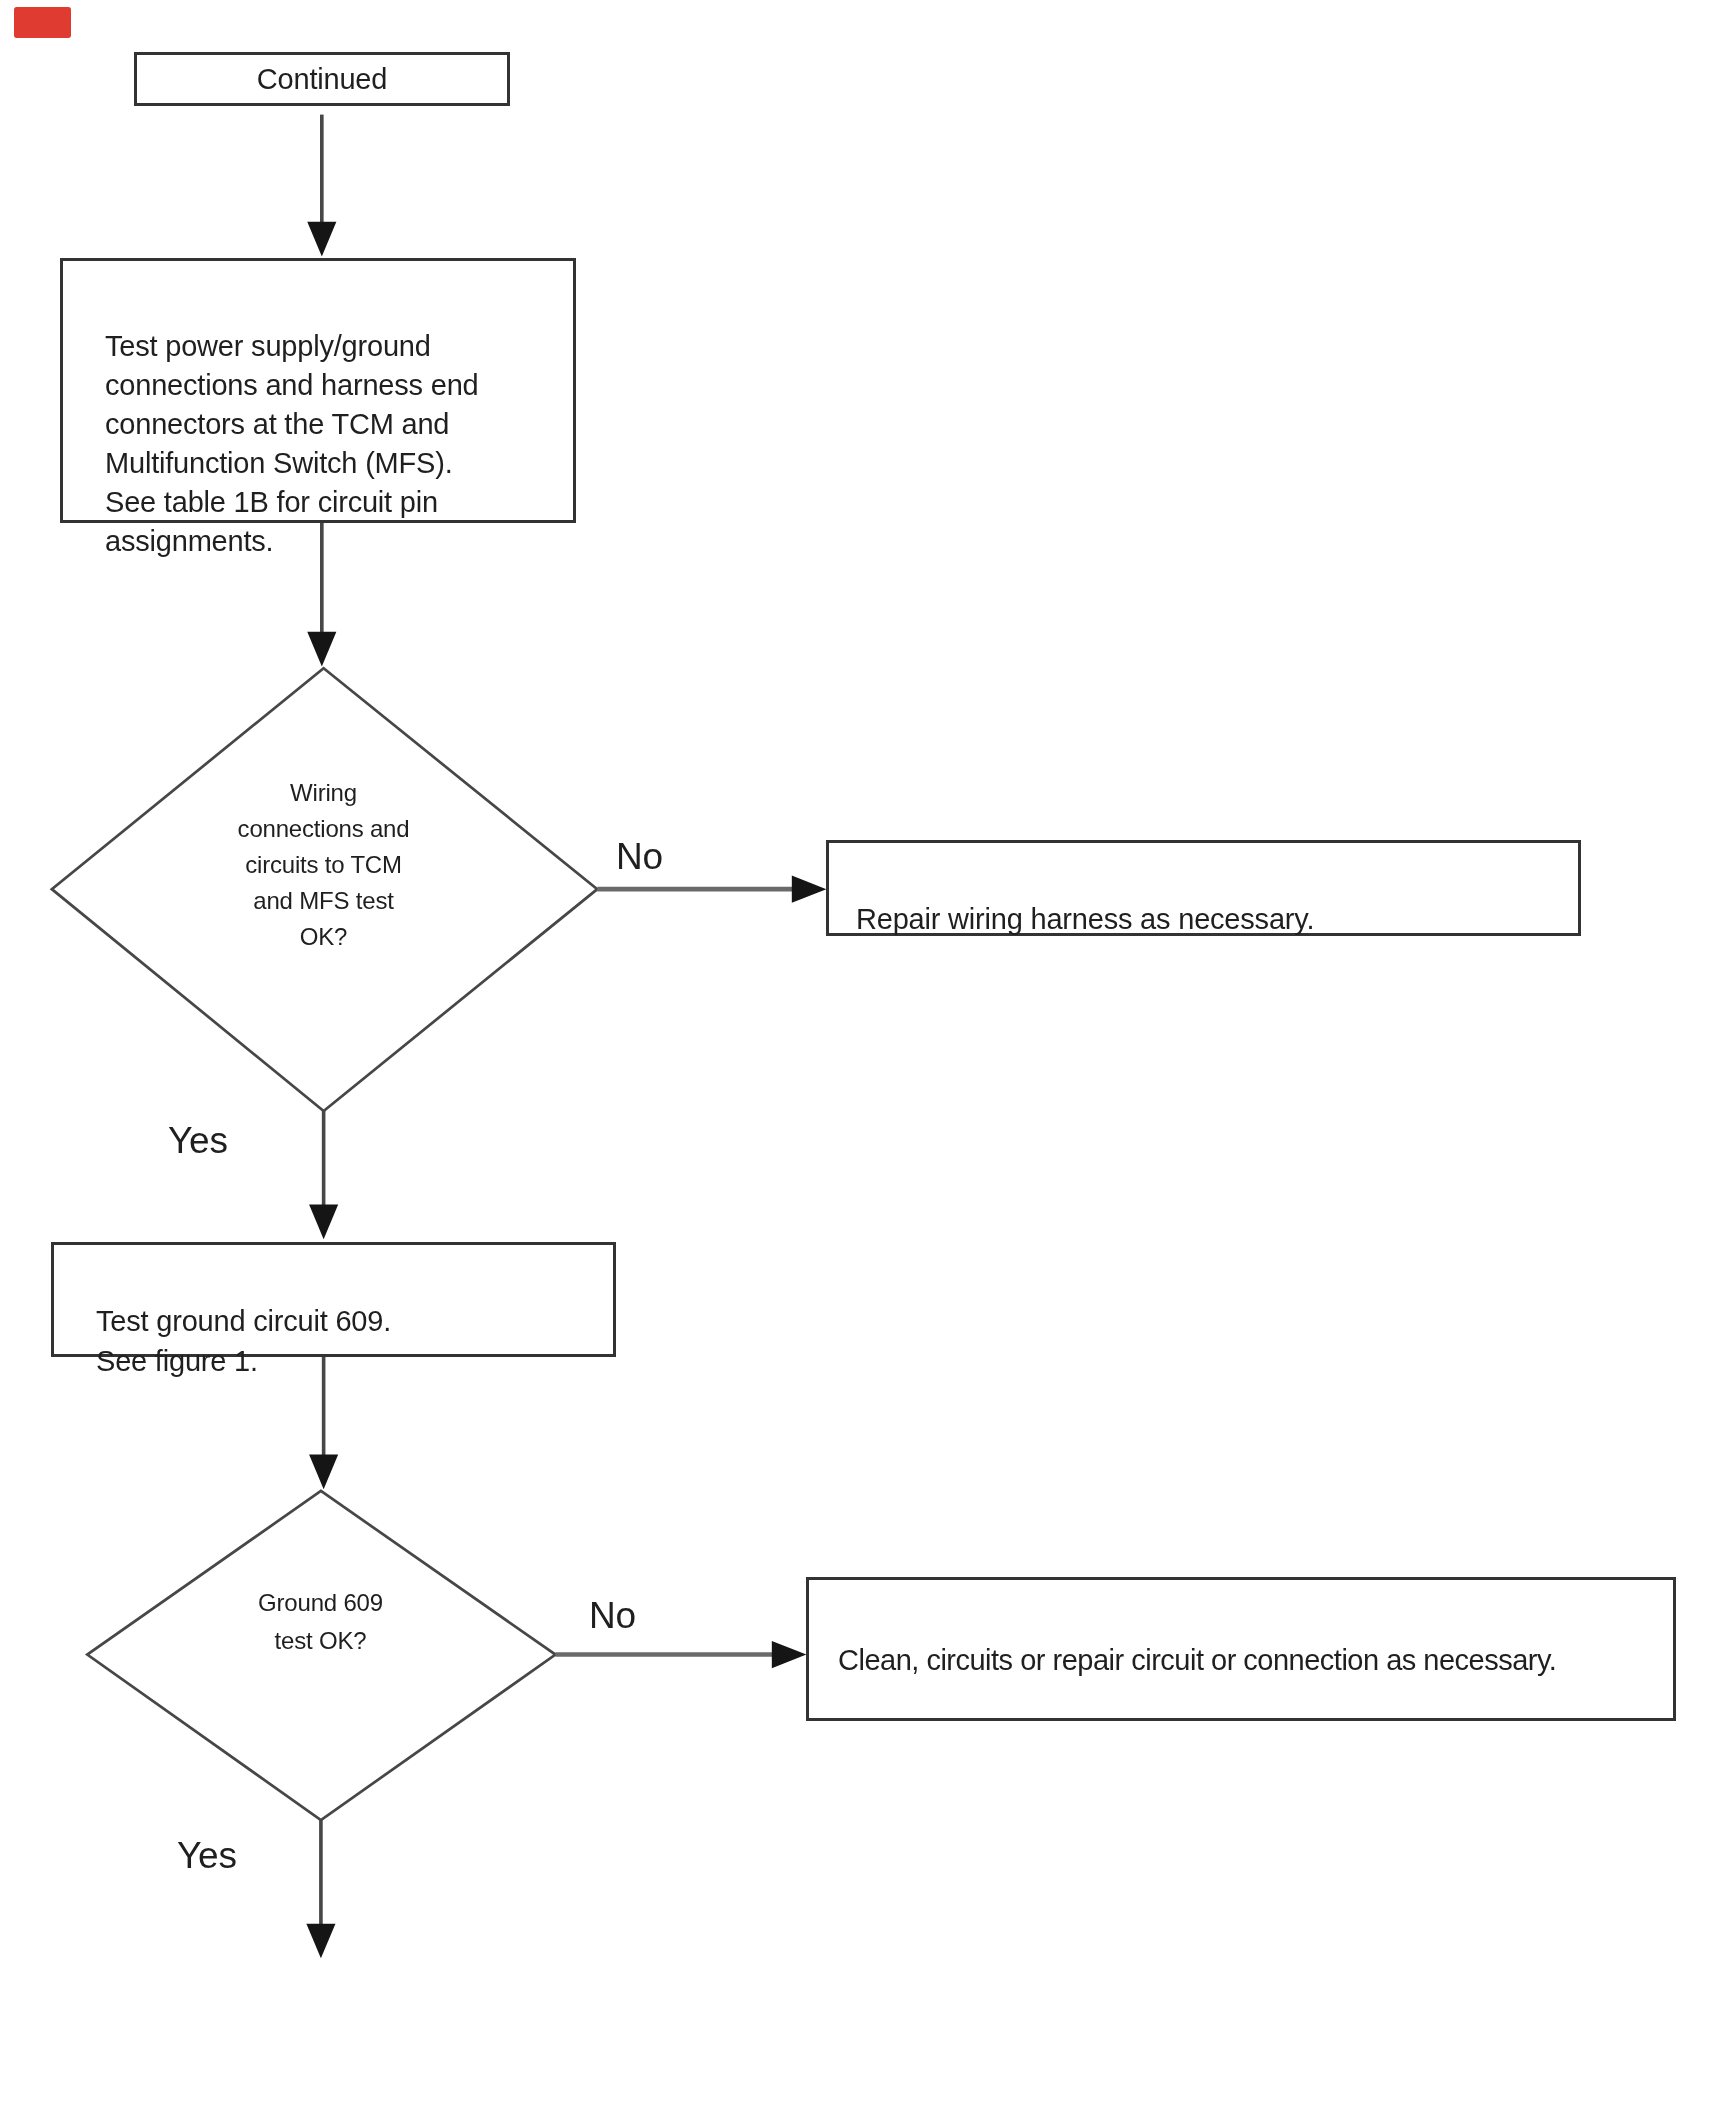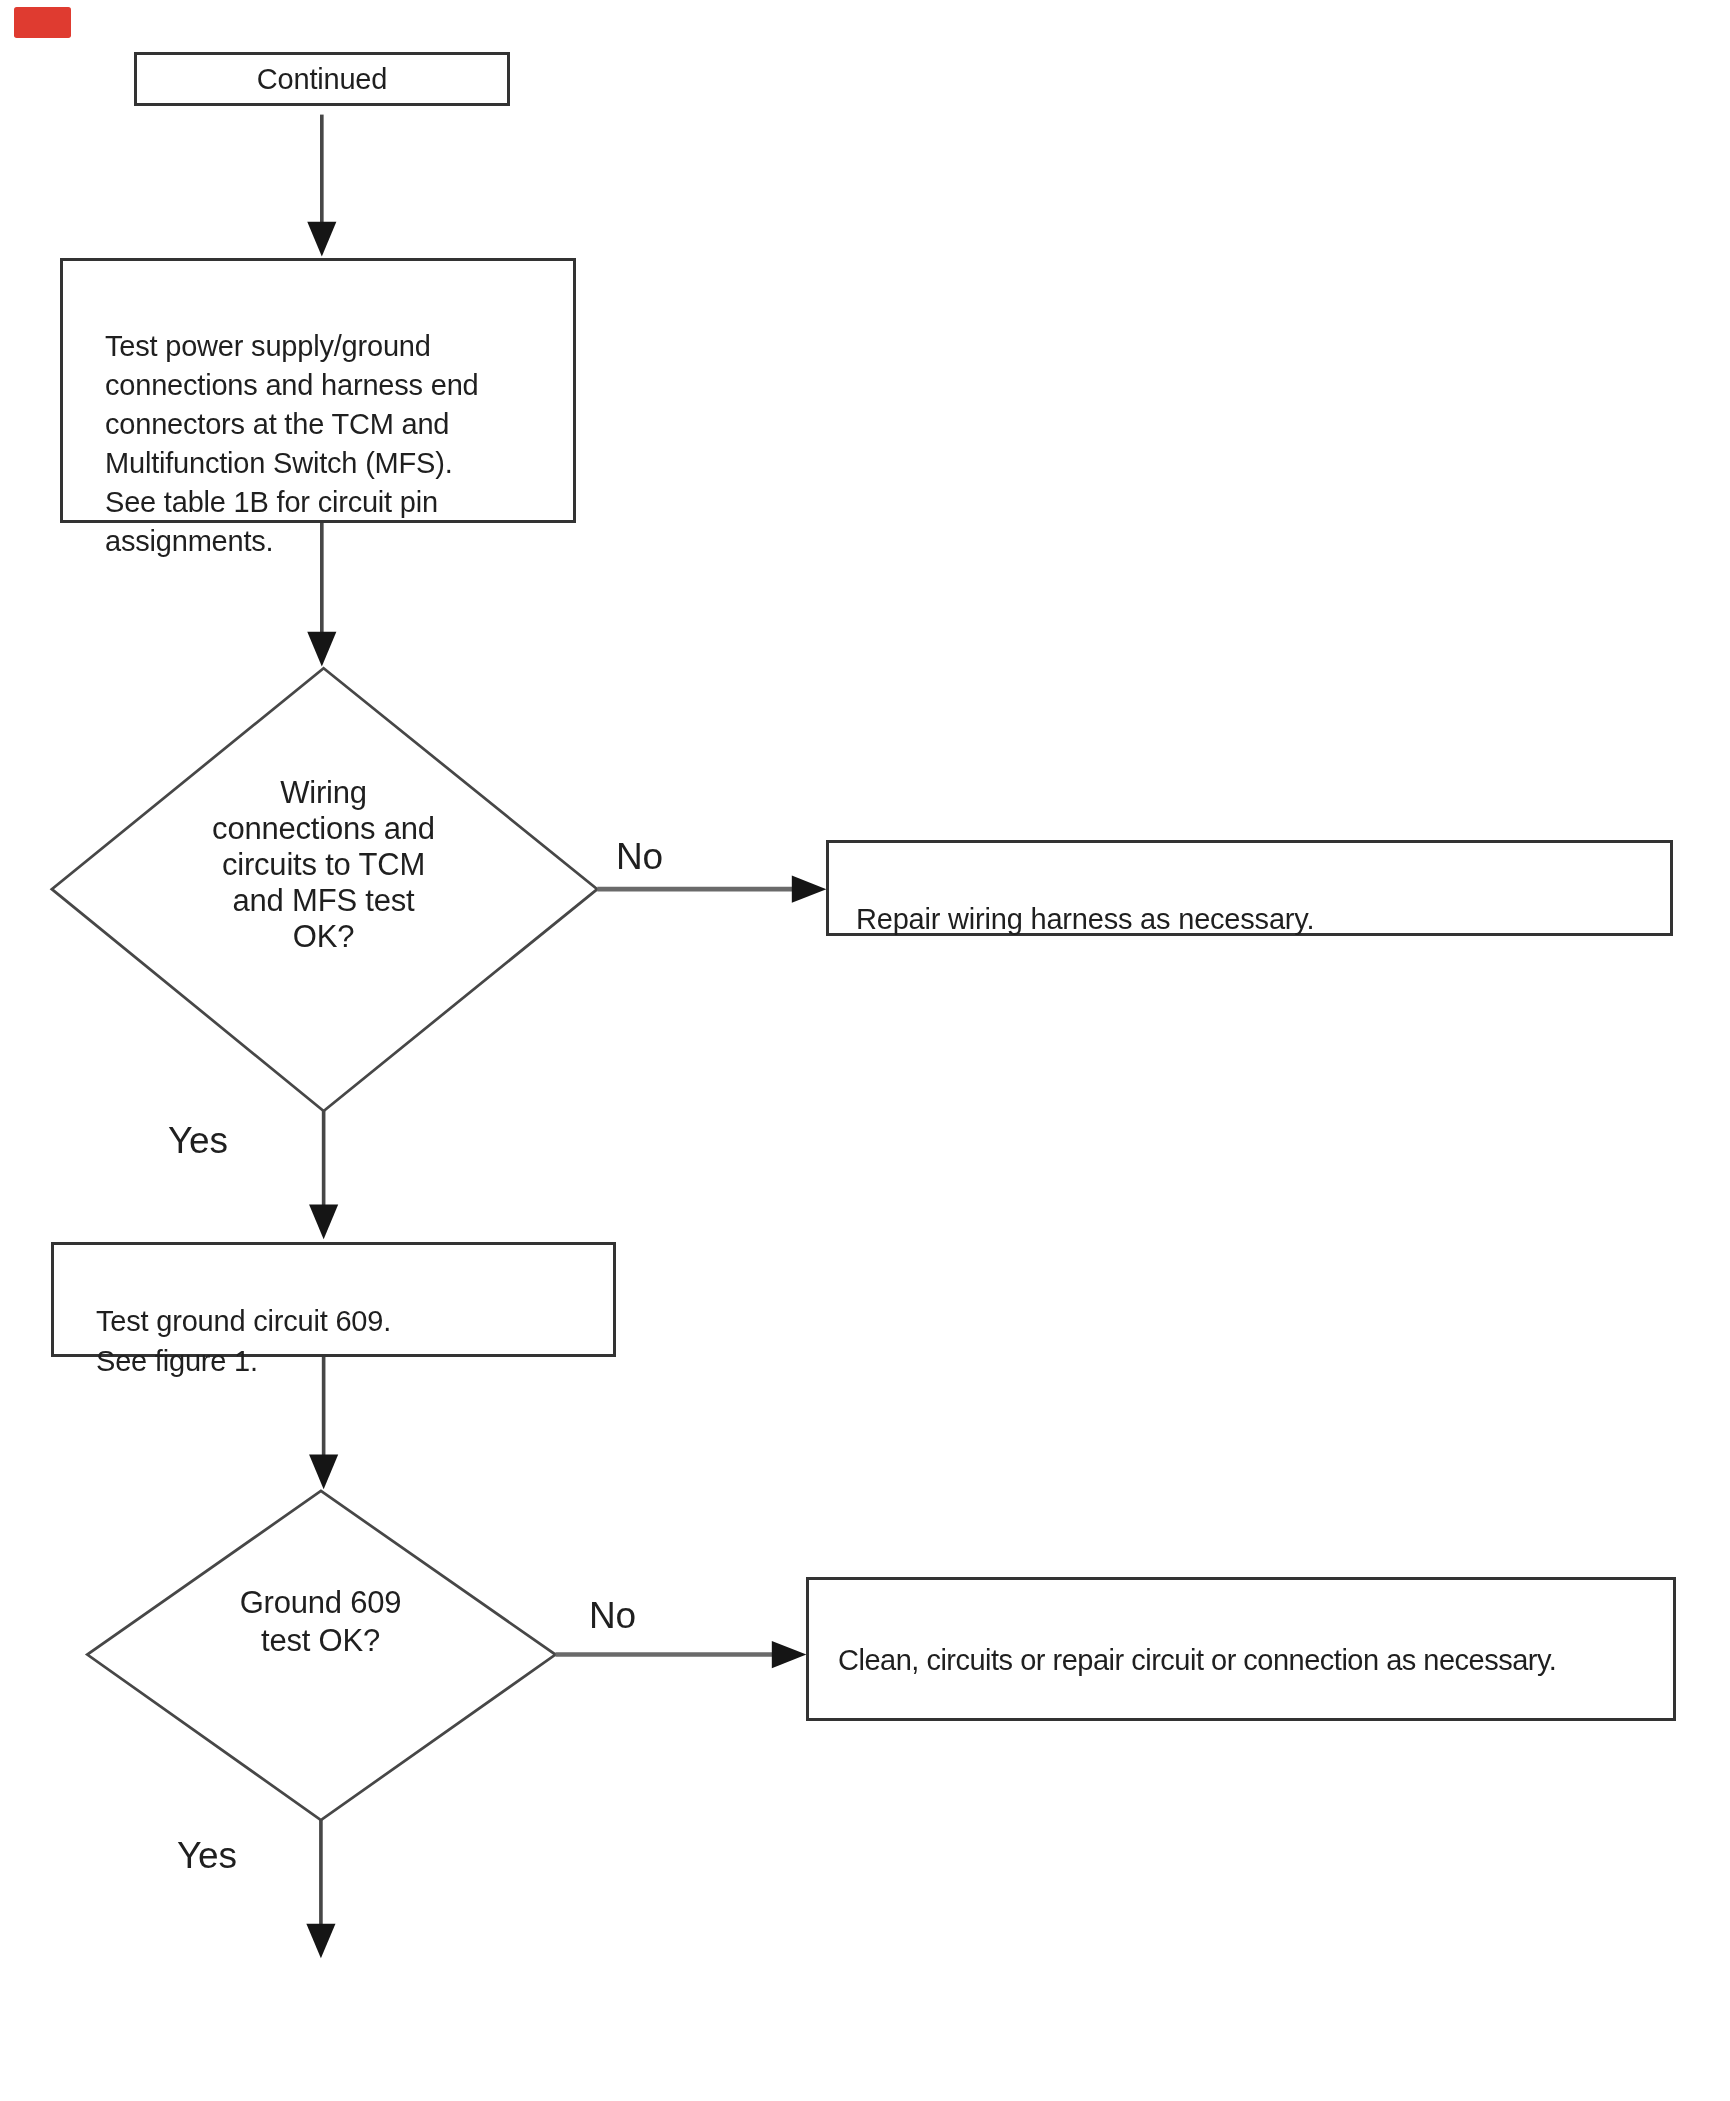--- a/index.html
+++ b/index.html
@@ -33,21 +33,21 @@
   }
   .center-text {
     display: flex;
     align-items: center;
     justify-content: center;
     text-align: center;
   }
   .diamond-text {
     position: absolute;
     text-align: center;
-    font-size: 31px;
+    font-size: 24px;
     letter-spacing: -0.2px;
     line-height: 36px;
     white-space: pre-line;
   }
   .branch-label {
     position: absolute;
     font-size: 37px;
     letter-spacing: -0.2px;
   }
   #red-mark {
@@ -108,21 +108,21 @@
   </div>
 
   <div class="diamond-text" style="left:160px; top:775px; width:327px;">Wiring
 connections and
 circuits to TCM
 and MFS test
 OK?</div>
 
   <div class="branch-label" style="left:616px; top:836px;">No</div>
 
-  <div class="node-box" style="left:826px; top:840px; width:847px; height:96px; padding:18px 11px 0 27px;">
+  <div class="node-box" style="left:826px; top:840px; width:755px; height:96px; padding:18px 11px 0 27px;">
     <span>Repair wiring harness as necessary.</span>
   </div>
 
   <div class="branch-label" style="left:168px; top:1120px;">Yes</div>
 
   <div class="node-box" style="left:51px; top:1242px; width:565px; height:115px; padding:16.4px 11px 0 42px; line-height:40px;">
     <span class="pad-block">Test ground circuit 609.
 See figure 1.</span>
   </div>
 

